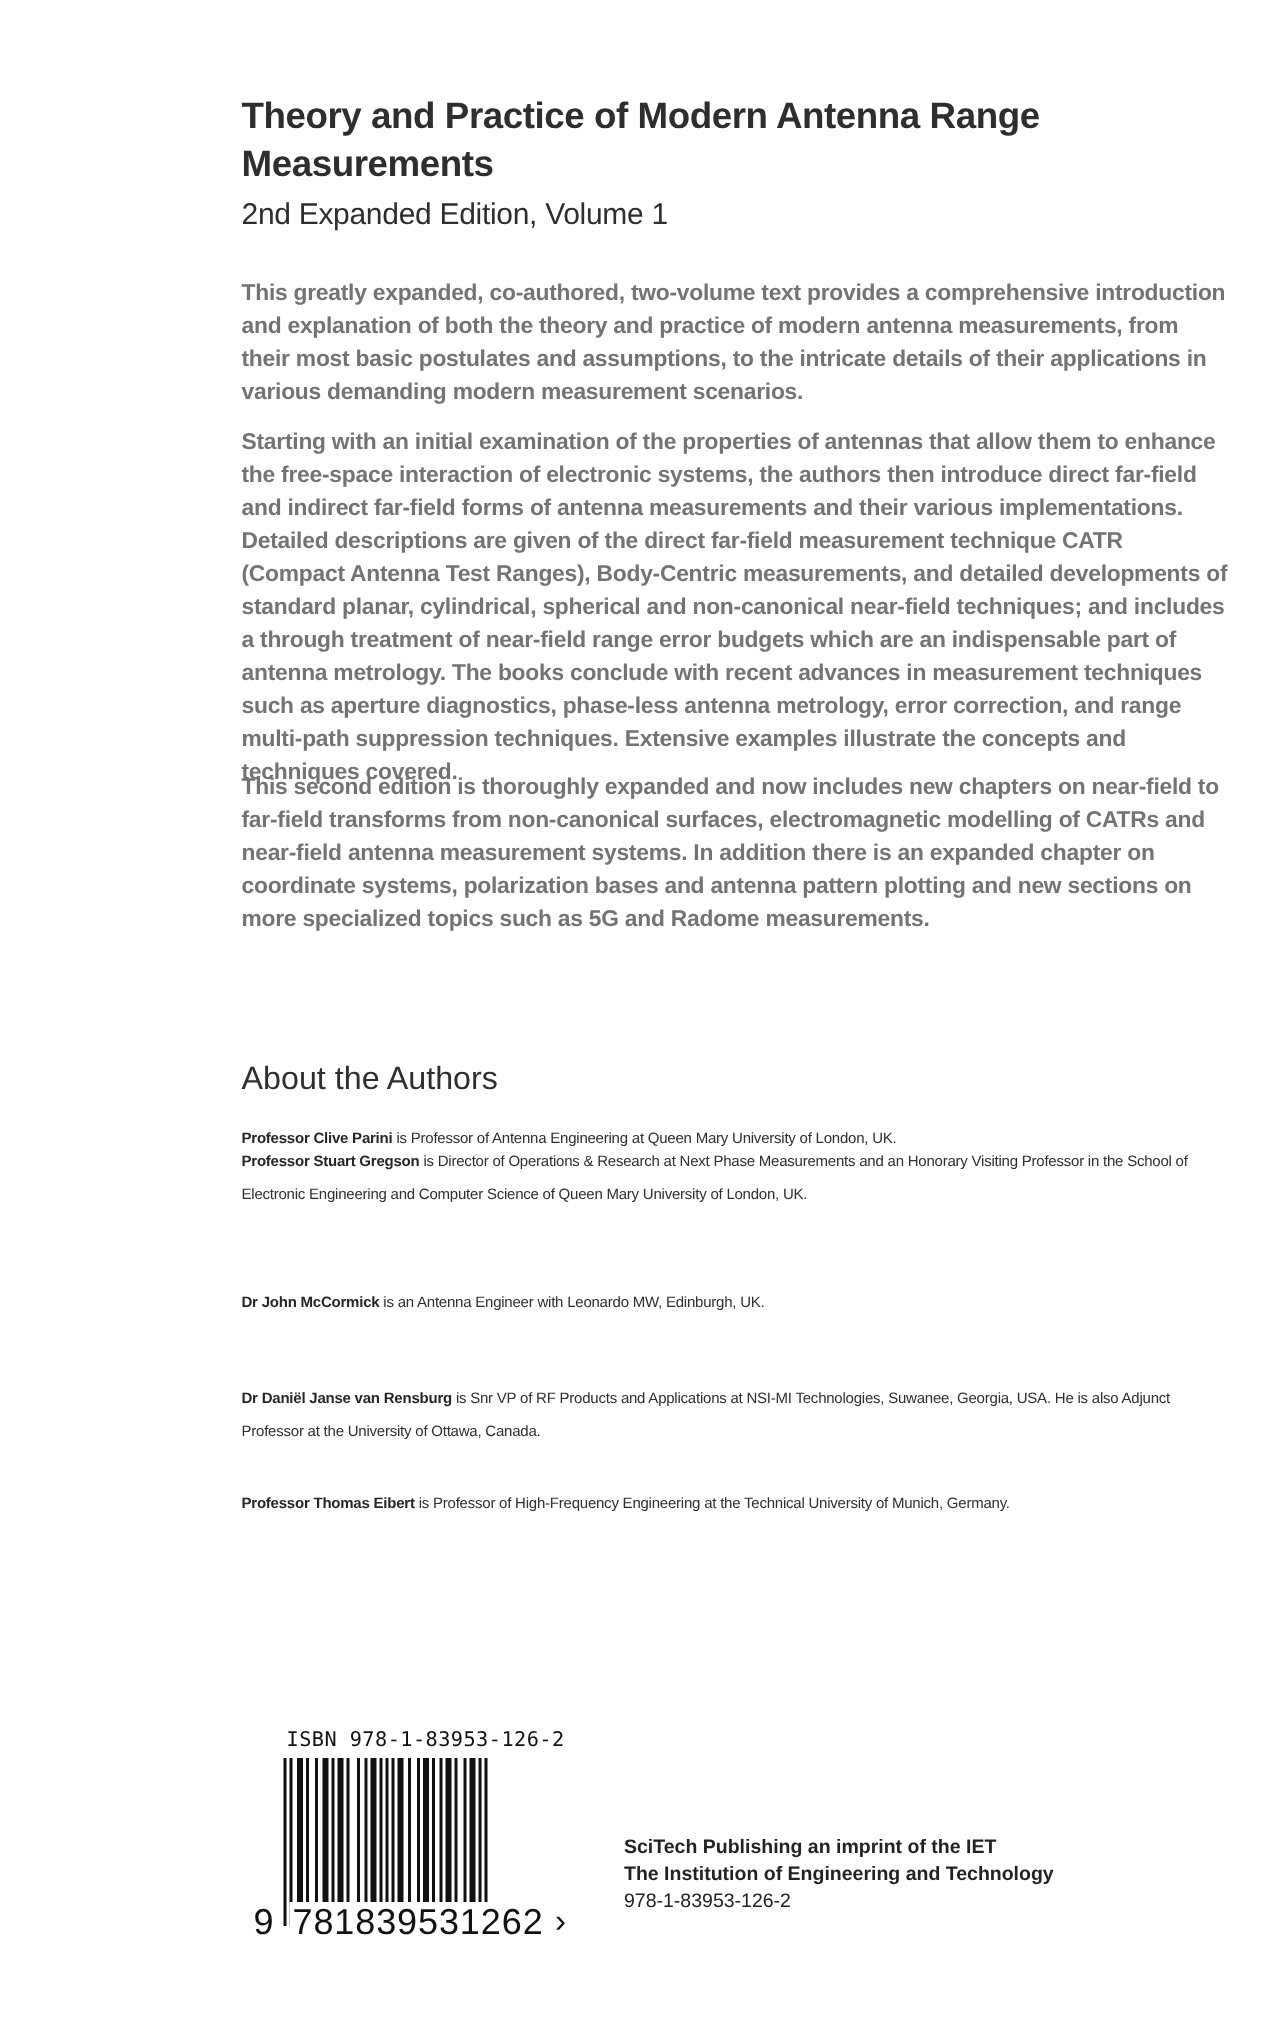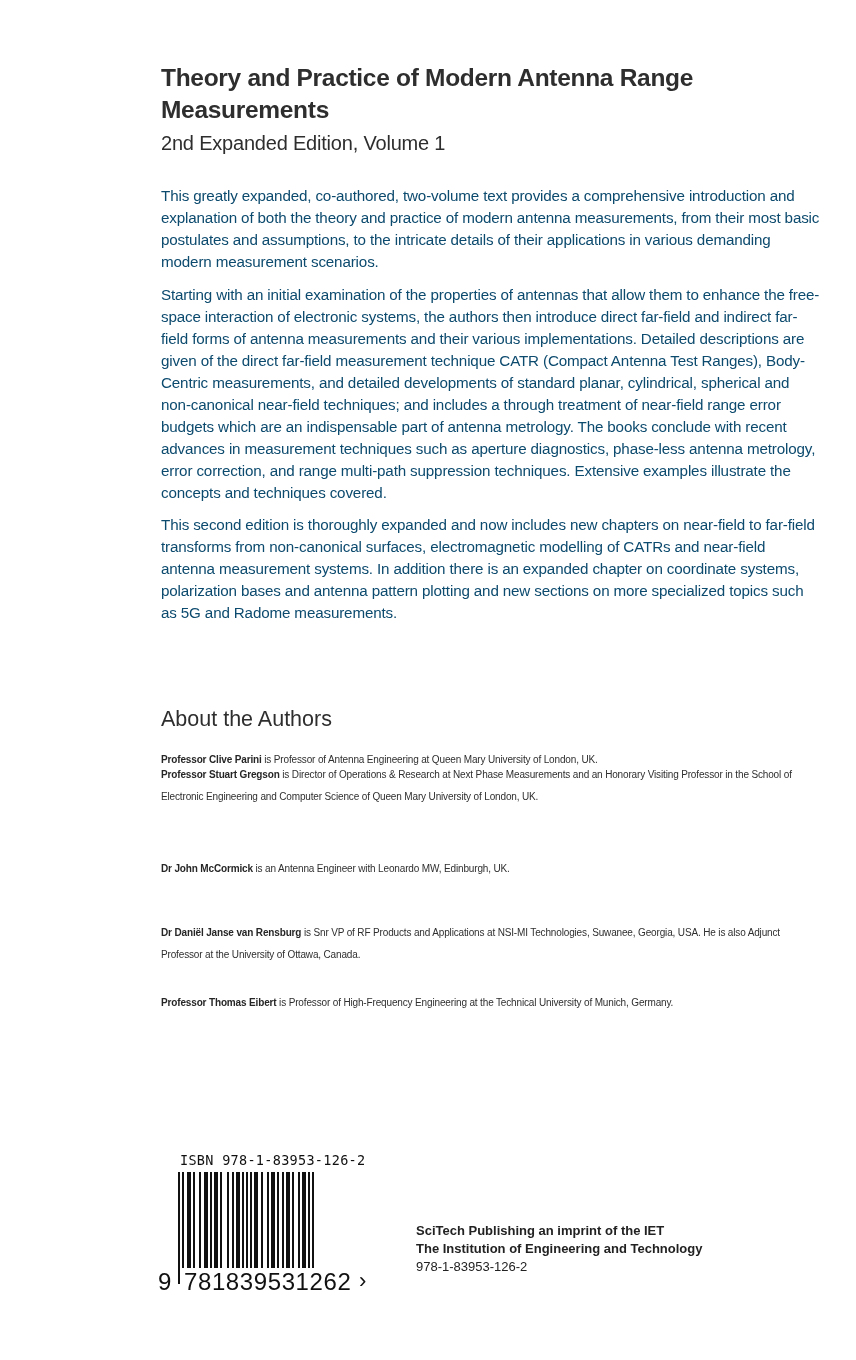--- a/index.html
+++ b/index.html
@@ -1,28 +1,28 @@
 <!DOCTYPE html>
 <html><head>
 <meta charset="utf-8">
 <style>
   html, body { margin:0; padding:0; background:#ffffff; }
   body { width:856px; height:1360px; position:relative; overflow:hidden; color:#2b2b2b;
          font-family:"Liberation Sans", sans-serif; }
   .page { position:absolute; left:161px; top:62px; width:660px; }
   .title { font-size:24.5px; font-weight:bold; line-height:32px; letter-spacing:-0.3px; color:#2e2e2e; }
   .subtitle { font-size:20px; line-height:34px; color:#2e2e2e; letter-spacing:-0.2px; }
-  .para { font-size:15.2px; line-height:22px; margin:0; color:#0c4a6e; letter-spacing:-0.15px; }
+  .para { font-size:15.2px; line-height:22px; margin:0; color:#737373; letter-spacing:-0.15px;font-weight:bold; }
   .p1 { position:absolute; top:123px; }
   .p2 { position:absolute; top:222px; }
   .p3 { position:absolute; top:452px; }
   .about-heading { position:absolute; top:643px; font-size:21.5px; line-height:28px; color:#2e2e2e; }
   .author { position:absolute; font-size:10px; line-height:22px; color:#2f2f2f; letter-spacing:-0.15px; }
   .author b { font-weight:bold; color:#262626; }
-  .barcode-wrap { position:absolute; left:176px; top:1150px; width:200px; height:150px;text-decoration:underline; }
+  .barcode-wrap { position:absolute; left:187px; top:1150px; width:200px; height:150px;text-decoration:underline; }
   .isbn-top { font-family:"DejaVu Sans Mono", monospace; font-size:13.5px; letter-spacing:0.3px; position:absolute; left:4px; top:2px; color:#111; }
   .bars { position:absolute; left:2px; top:22px; height:100px; width:176px; display:flex; }
   .bar { height:100%; background:#111; }
   .gap { height:100%; }
   .bar.long { height:112%; }
   .digit-first { position:absolute; left:-18px; top:118px; font-size:24px; color:#111; }
   .digits-main { position:absolute; left:6px; top:118px; font-size:24px; color:#111; background:#fff; padding:0 2px; letter-spacing:0.6px; }
   .chev { position:absolute; left:183px; top:118px; font-size:22px; color:#111; }
   .publisher { position:absolute; left:416px; top:1222px; font-size:13px; line-height:18px; color:#222; }
   .publisher .b { font-weight:bold; }

